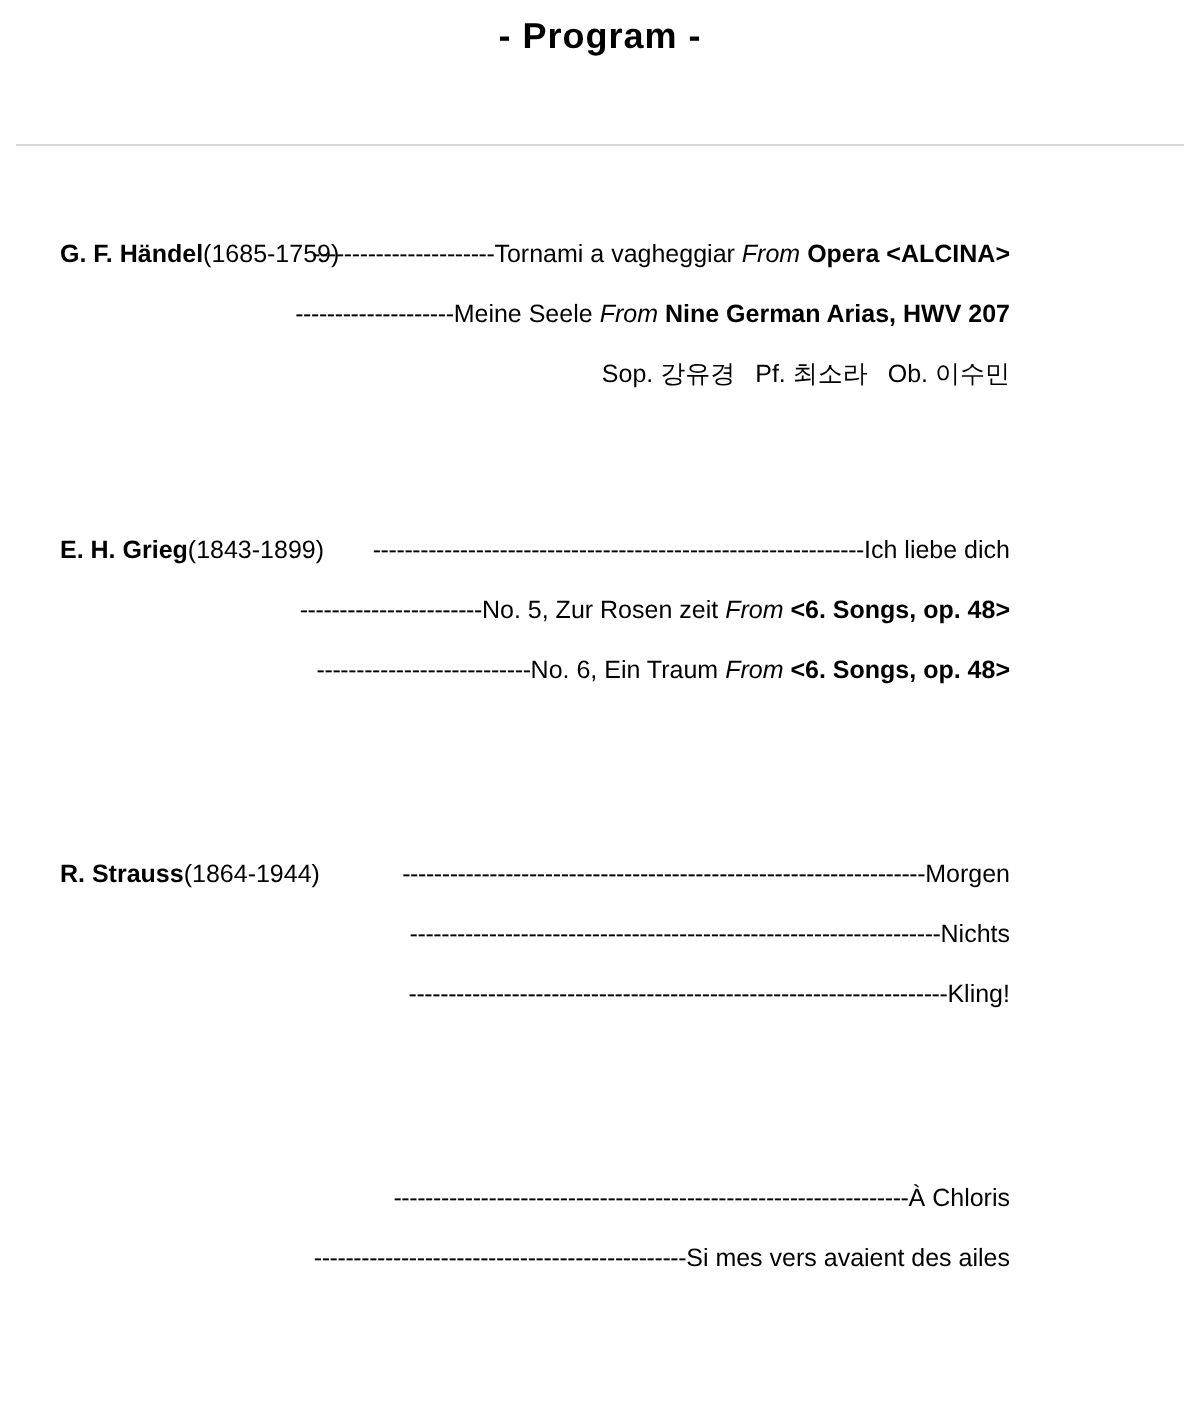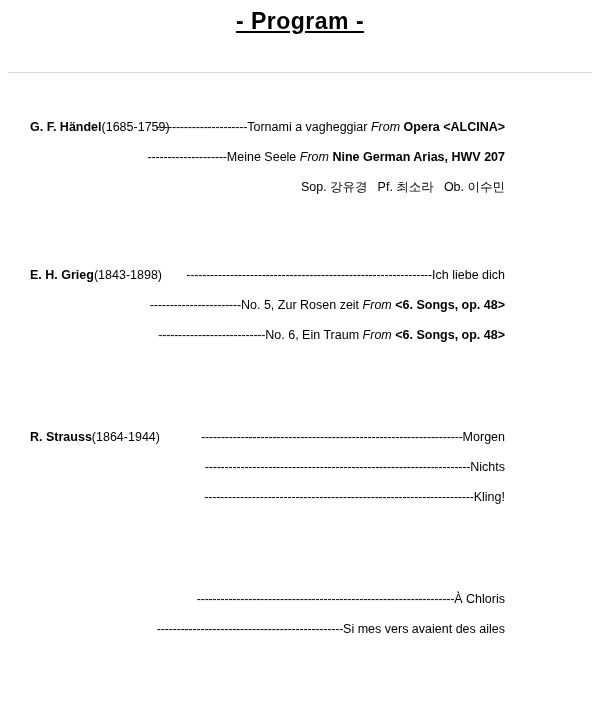--- a/index.html
+++ b/index.html
@@ -16,27 +16,26 @@
     overflow: hidden;
   }
   .page {
     width: 600px;
     height: 708px;
     position: relative;
     box-sizing: border-box;
   }
   .title {
     text-align: center;
-    font-size: 23px;
+    font-size: 18px;
     font-weight: bold;
     letter-spacing: 0.5px;
     margin-top: 8px;
     margin-bottom: 0;
     font-family: "Liberation Sans", sans-serif;
-    text-decoration: underline;
   }
   .rule {
     position: absolute;
     left: 8px;
     right: 8px;
     top: 64px;
     height: 1px;
     background: #d8d8d8;
   }
   .content {
@@ -127,21 +126,21 @@
       </div>
       <div class="row">
         <span class="performers"><span class="perf-item">Sop. 강유경</span><span class="perf-item">Pf. 최소라</span><span class="perf-item">Ob. 이수민</span></span>
       </div>
     </div>
 
     <div class="spacer-lg"></div>
 
     <div class="block">
       <div class="row">
-        <span class="composer"><span>E. H. Grieg</span><span class="years">(1843-1898)</span></span>
+        <span class="composer"><span>E. H. Grieg</span><span class="years">(1843-1899)</span></span>
         <span class="work-line"><span class="leader">--------------------------------------------------------------</span><span class="work-title">Ich liebe dich</span></span>
       </div>
       <div class="row">
         <span class="work-line"><span class="leader">-----------------------</span><span class="work-title">No. 5, Zur Rosen zeit</span> <span class="from">From</span> <span class="opus">&lt;6. Songs, op. 48&gt;</span></span>
       </div>
       <div class="row">
         <span class="work-line"><span class="leader">---------------------------</span><span class="work-title">No. 6, Ein Traum</span> <span class="from">From</span> <span class="opus">&lt;6. Songs, op. 48&gt;</span></span>
       </div>
     </div>
 

